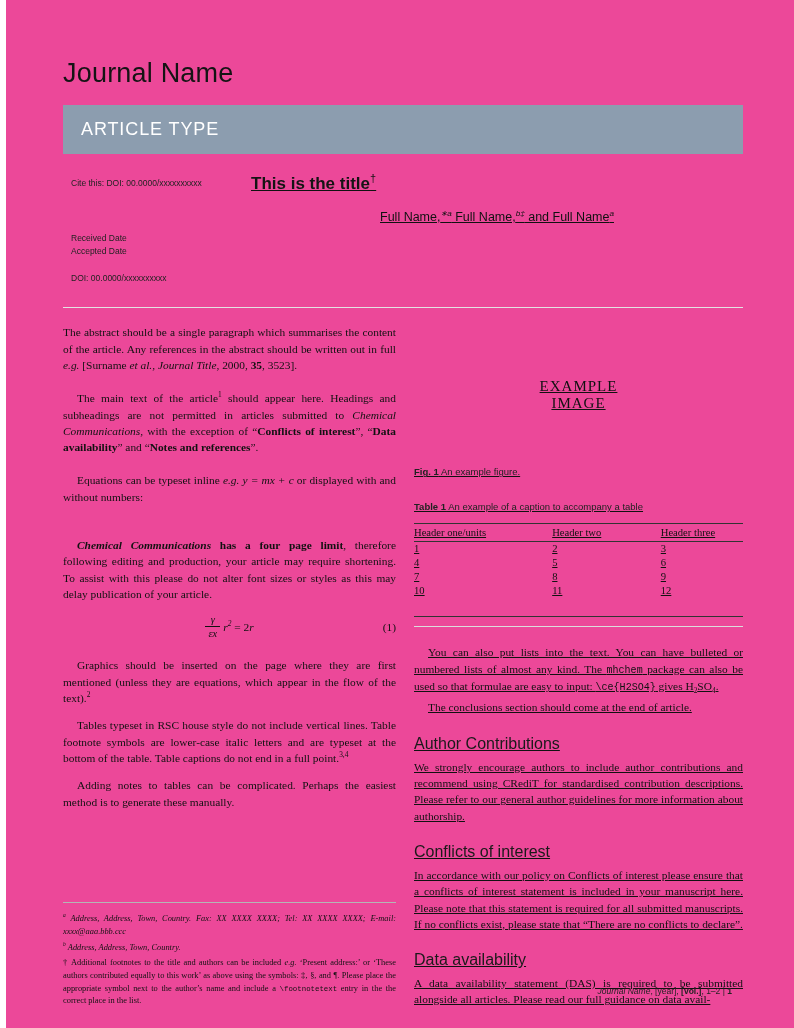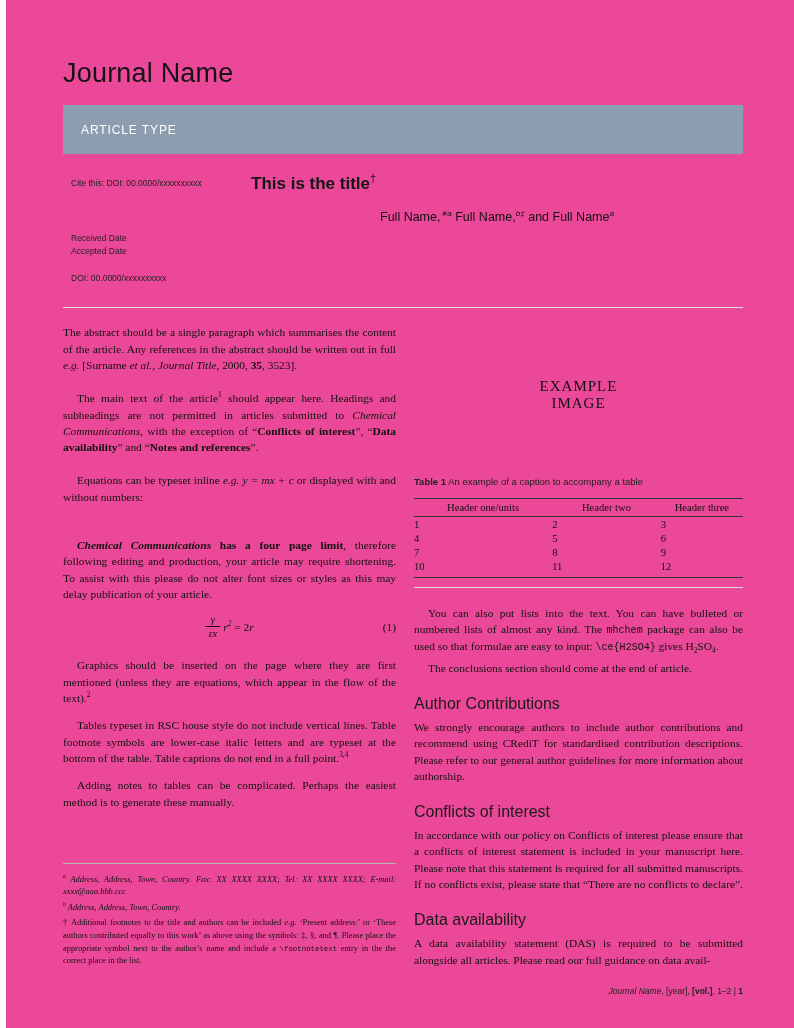--- a/index.html
+++ b/index.html
@@ -3,36 +3,36 @@
 <meta charset="utf-8">
 <style>
   * { margin:0; padding:0; box-sizing:border-box; }
   html, body { background:#ffffff; }
   body { width:794px; height:1028px; position:relative; font-family:"Liberation Serif", serif; color:#111; }
   .page { position:relative; width:794px; height:1028px; padding:0 57px; overflow:hidden; background:#ec4899;margin-left:6px; }
 
   .journal-name { margin-top:58px; font-family:"Liberation Sans", sans-serif; font-weight:400; font-size:27px; color:#141414; letter-spacing:0.2px; }
 
   .banner { margin-top:16px; height:49px; display:flex; align-items:center; padding-left:18px; background:#8c9daf; }
-  .banner-label { font-family:"Liberation Sans", sans-serif; color:#fff; font-size:12px; letter-spacing:0.9px; }
+  .banner-label { font-family:"Liberation Sans", sans-serif; color:#fff; font-size:18px; letter-spacing:0.9px; }
 
   .header-grid { display:flex; margin-top:20px; }
   .header-left { width:188px; flex:none; font-family:"Liberation Sans", sans-serif; font-size:8.5px; color:#222; padding-left:8px; }
   .cite { margin-top:4px; }
   .dates { margin-top:44px; line-height:1.55; }
   .doi { margin-top:15px; }
-  .header-main { flex:1; }
+  .header-main { flex:1;text-decoration:underline; }
   .article-title { font-family:"Liberation Sans", sans-serif; font-size:17px; font-weight:700; color:#141414; }
   .article-title .sg-sup { font-weight:400; }
   .authors { margin-top:16px; font-family:"Liberation Sans", sans-serif; font-size:12.5px;text-align:center; }
   .header-rule { border:none; border-top:1px solid #e3e3e3; margin-top:24px; }
 
   .columns { display:flex; gap:18px; margin-top:14px; min-height:640px; }
   .col-left { width:333px; flex:none; display:flex; flex-direction:column; }
-  .col-right { flex:1; }
+  .col-right { flex:1;text-decoration:underline; }
 
   .body-p { font-size:11.4px; line-height:1.43; text-align:justify; margin-top:11px; }
   .indent { text-indent:14px; }
   .noindent { text-indent:0; }
   .abstract { margin-top:2px; }
   .gap-md { margin-top:17px; }
   .gap-lg { margin-top:32px; }
 
   .sg-i { font-style:italic; }
   .sg-b { font-weight:700; }
@@ -49,30 +49,30 @@
   .eqnum { position:absolute; right:0; }
 
   .footnotes { margin-top:auto; border-top:1px solid #b5b5b5; padding-top:7px; }
   .fn { font-size:8.4px; line-height:1.5; text-align:justify; margin-top:3px; }
 
   .figure-ph { height:118px; display:flex; flex-direction:column; align-items:center; justify-content:center; margin-top:14px; font-size:15px; letter-spacing:1px; color:#111; }
   .caption { font-family:"Liberation Sans", sans-serif; font-size:9.5px; color:#222; margin-top:12px; line-height:1.35; }
   .table-caption { margin-top:22px; margin-bottom:9px; }
 
   .data-table { width:100%; border-collapse:collapse; font-size:10.6px; }
-  .data-table th { font-weight:400; text-align:center; border-top:1.2px solid #333; border-bottom:1px solid #333; padding:3px 0; }
+  .data-table th { font-weight:400; text-align:left; border-top:1.2px solid #333; border-bottom:1px solid #333; padding:3px 0; }
   .data-table th:nth-child(1){ width:42%; } .data-table th:nth-child(2){ width:33%; } .data-table th:nth-child(3){ width:25%; }
   .data-table td { padding:1.5px 0; }
-  .data-table tbody tr:last-child td { border-bottom:1px solid #333; padding-bottom:5px; }
+  .data-table tbody tr:last-child td { border-bottom:1px solid #333; padding-bottom:20px; }
   .table-endrule { border-top:1px solid #dcdcdc; margin-top:9px; }
 
   .sec-heading { font-family:"Liberation Sans", sans-serif; font-size:16px; font-weight:400; color:#1a1a1a; margin-top:19px; }
   .sec-heading + .body-p { margin-top:6px; }
 
-  .footer { position:absolute; right:57px; bottom:32px; font-family:"Liberation Sans", sans-serif; font-size:8.5px; color:#222; }
+  .footer { position:absolute; right:68px; bottom:32px; font-family:"Liberation Sans", sans-serif; font-size:8.5px; color:#222; }
 </style>
 </head>
 <body>
 
 <div class="page">
 
   <h1 class="journal-name">Journal Name</h1>
 
   <div class="banner" style="background-color: rgb(140, 157, 175);">
     <span class="banner-label">ARTICLE TYPE</span>
@@ -125,20 +125,21 @@
         <p class="fn"><span>† Additional footnotes to the title and authors can be included </span><span class="sg-i">e.g.</span><span> ‘Present address:’ or ‘These authors contributed equally to this work’ as above using the symbols: ‡, §, and ¶. Please place the appropriate symbol next to the author’s name and include a </span><span class="sg-mono">\footnotetext</span><span> entry in the the correct place in the list.</span></p>
       </div>
     </div>
 
     <div class="col col-right">
 
       <div class="figure-ph">
         <div>EXAMPLE</div>
         <div>IMAGE</div>
       </div>
+      <p class="caption"><span class="sg-b">Fig. 1</span><span> An example figure.</span></p>
 
       <p class="caption table-caption"><span class="sg-b">Table 1</span><span>  An example of a caption to accompany a table</span></p>
       <table class="data-table">
         <thead>
           <tr>
             <th>Header one/units</th>
             <th>Header two</th>
             <th>Header three</th>
           </tr>
         </thead>

